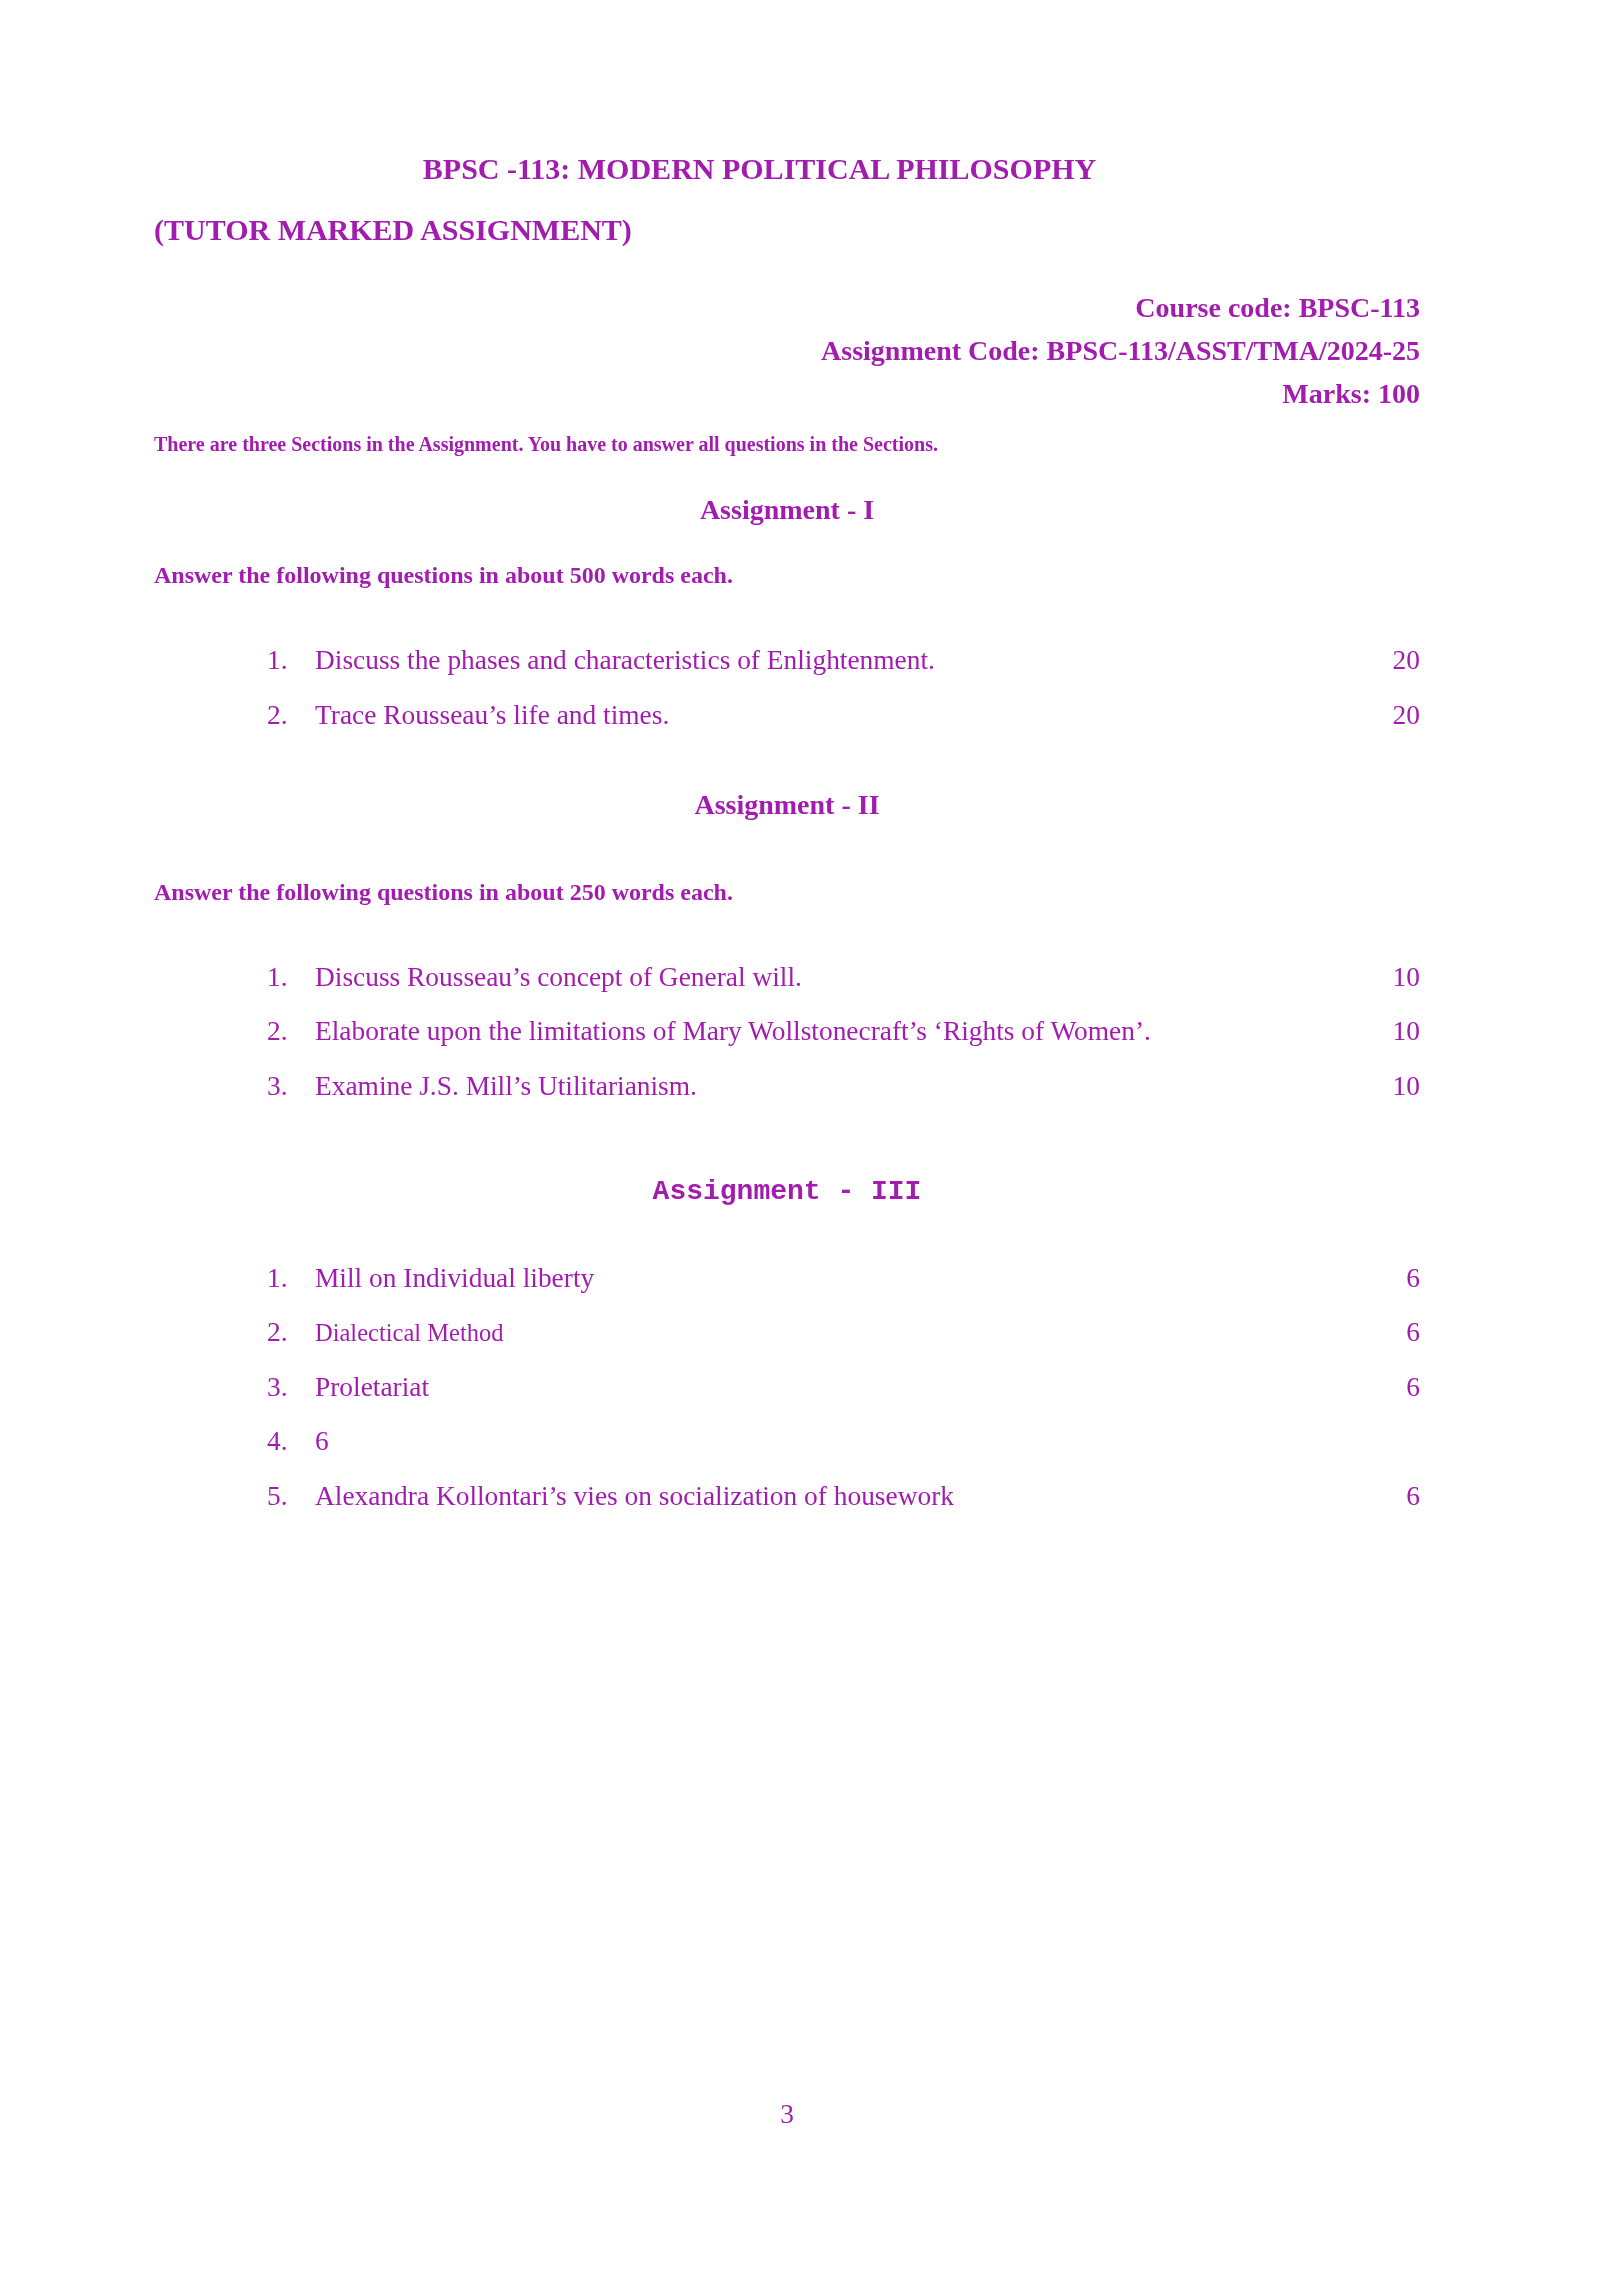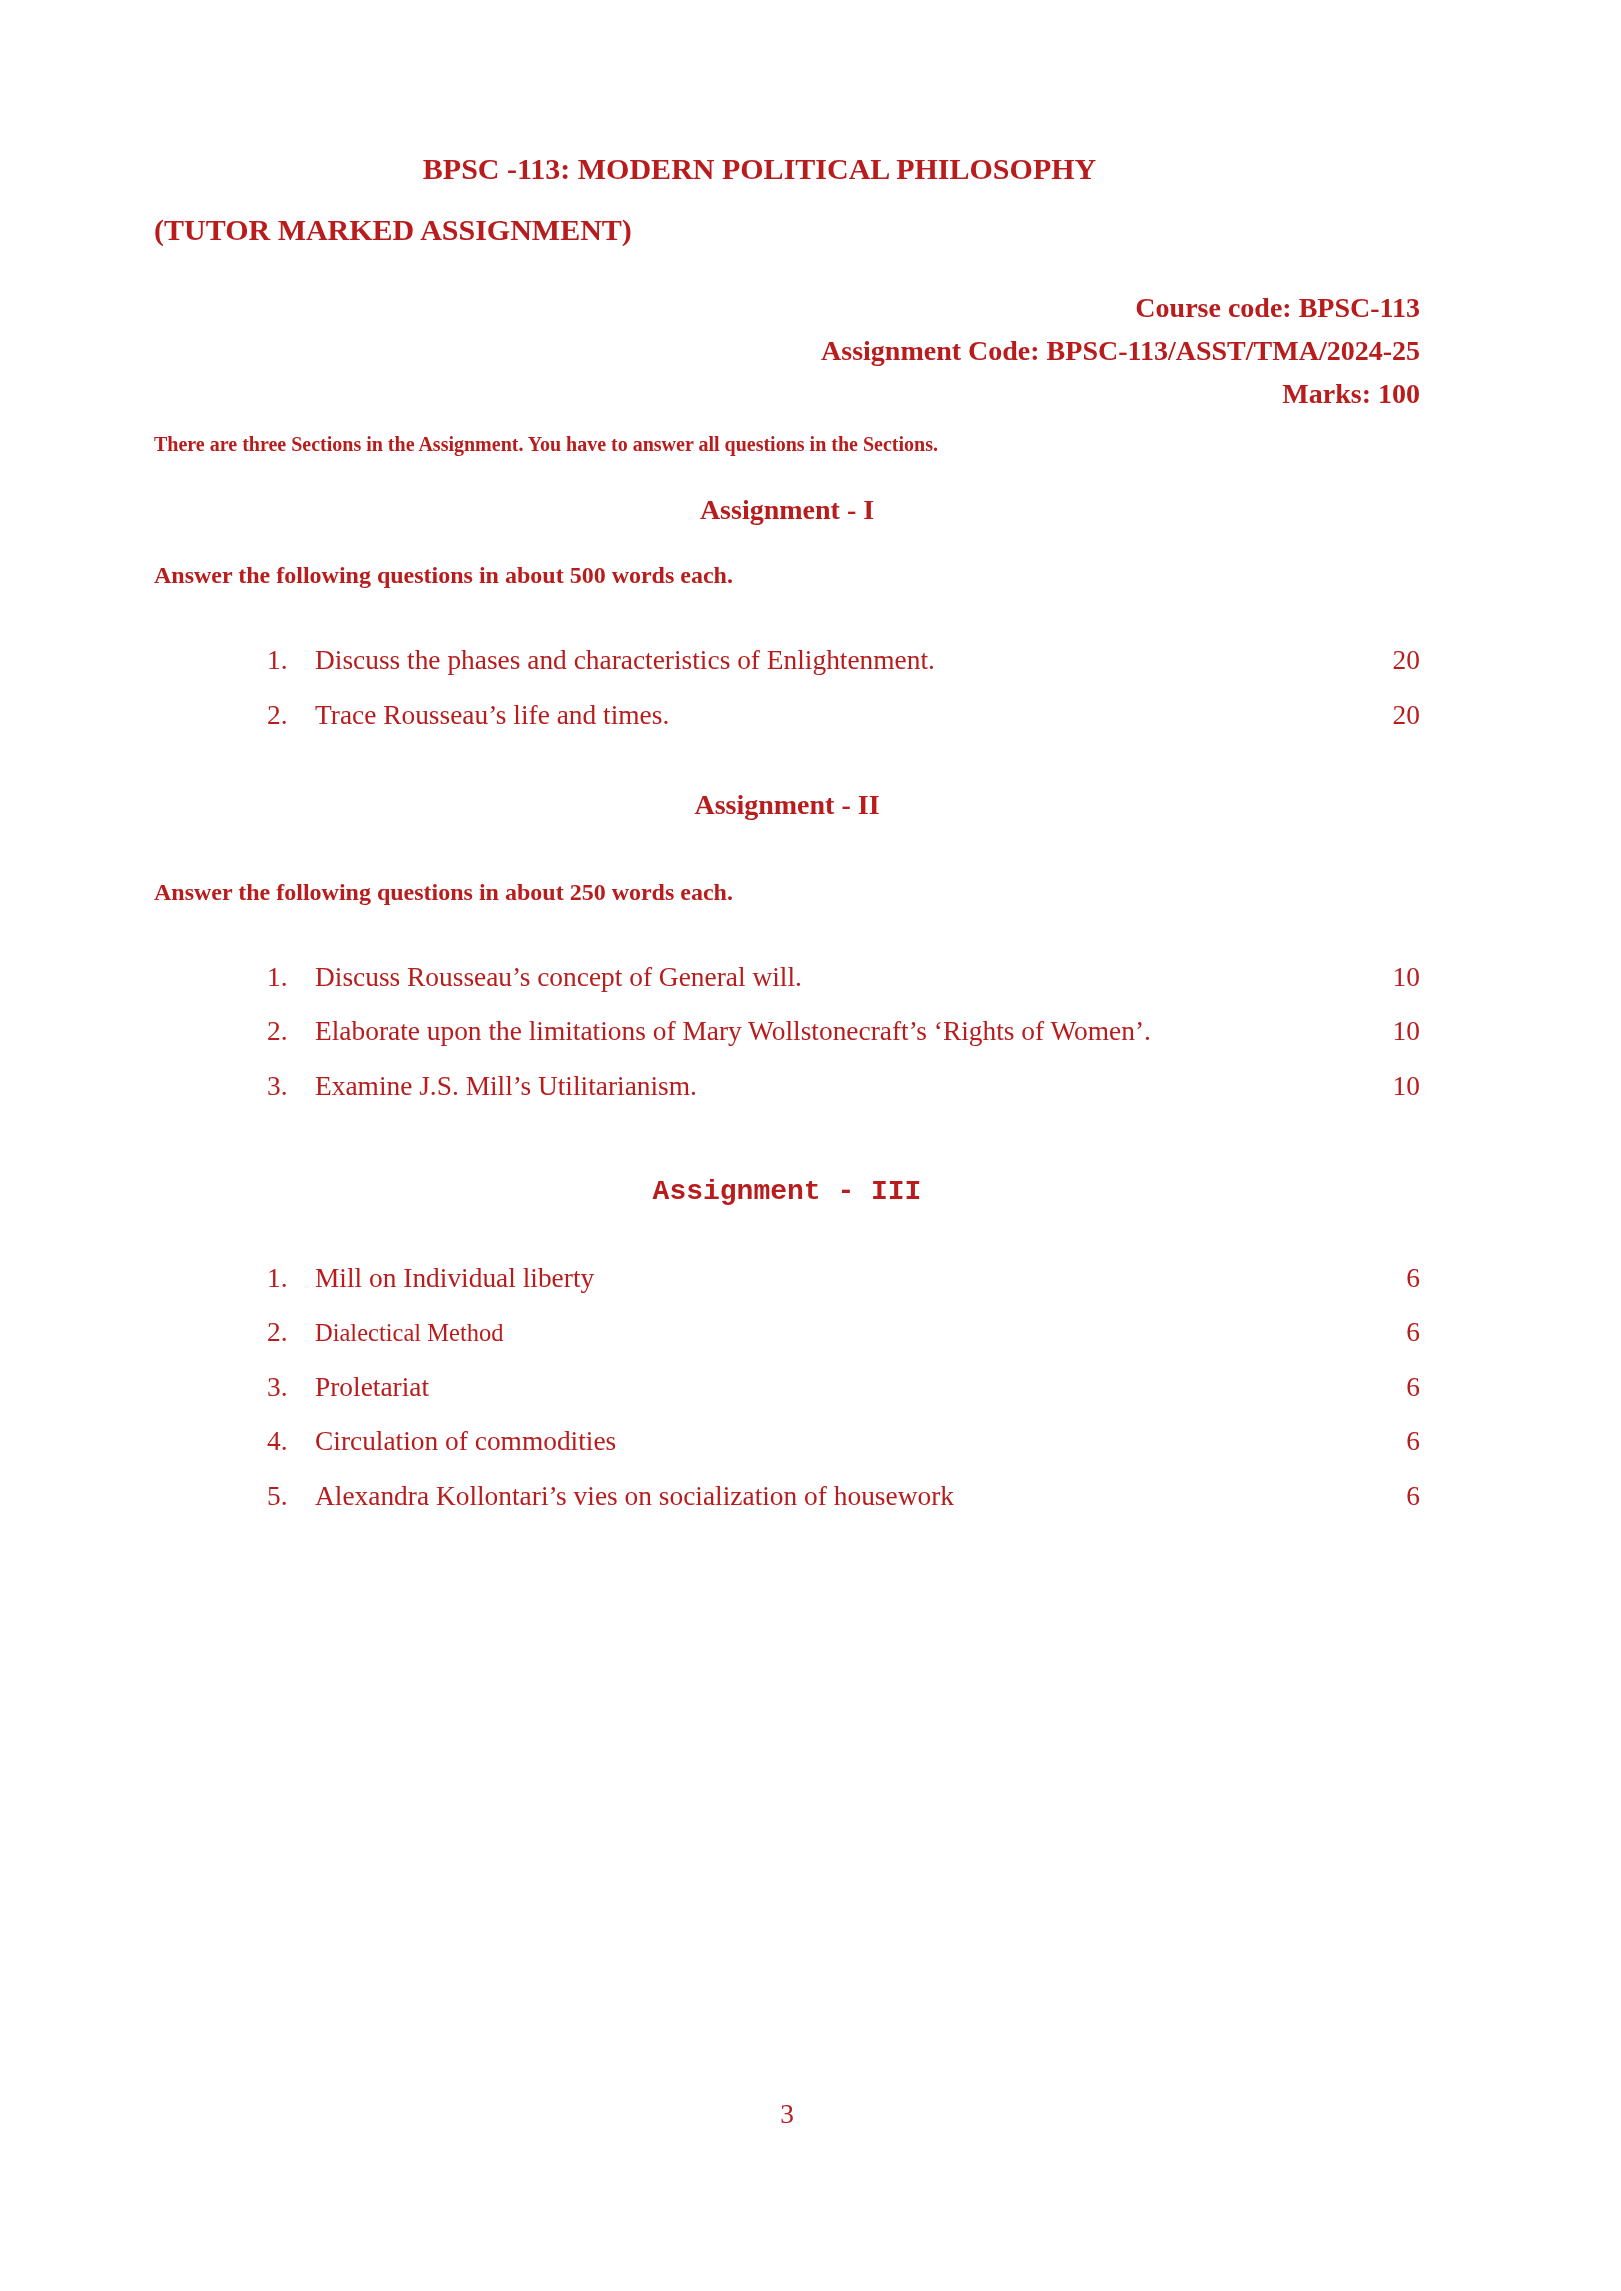--- a/index.html
+++ b/index.html
@@ -8,21 +8,21 @@
     background: #ffffff;
   }
   .page {
     position: relative;
     width: 1621px;
     height: 2292px;
     background: #ffffff;
     box-sizing: border-box;
     padding: 147px 201px 0 154px;
     font-family: "Liberation Serif", "DejaVu Serif", serif;
-    color: #b91c1c;
+    color: #a21caf;
     overflow: hidden;
   }
   .doc-title {
     text-align: center;
     font-weight: bold;
     font-size: 30px;
     line-height: 43px;
     margin: 0;
     padding-right: 55px; 
   }
@@ -167,21 +167,20 @@
         <span class="q-text q-small">Dialectical Method</span>
         <span class="q-marks">6</span>
       </div>
       <div class="q-row">
         <span class="q-num">3.</span>
         <span class="q-text">Proletariat</span>
         <span class="q-marks">6</span>
       </div>
       <div class="q-row">
         <span class="q-num">4.</span>
-        <span class="q-text">Circulation of commodities</span>
         <span class="q-marks">6</span>
       </div>
       <div class="q-row">
         <span class="q-num">5.</span>
         <span class="q-text">Alexandra Kollontari’s vies on socialization of housework</span>
         <span class="q-marks">6</span>
       </div>
     </div>
   </div>
 

